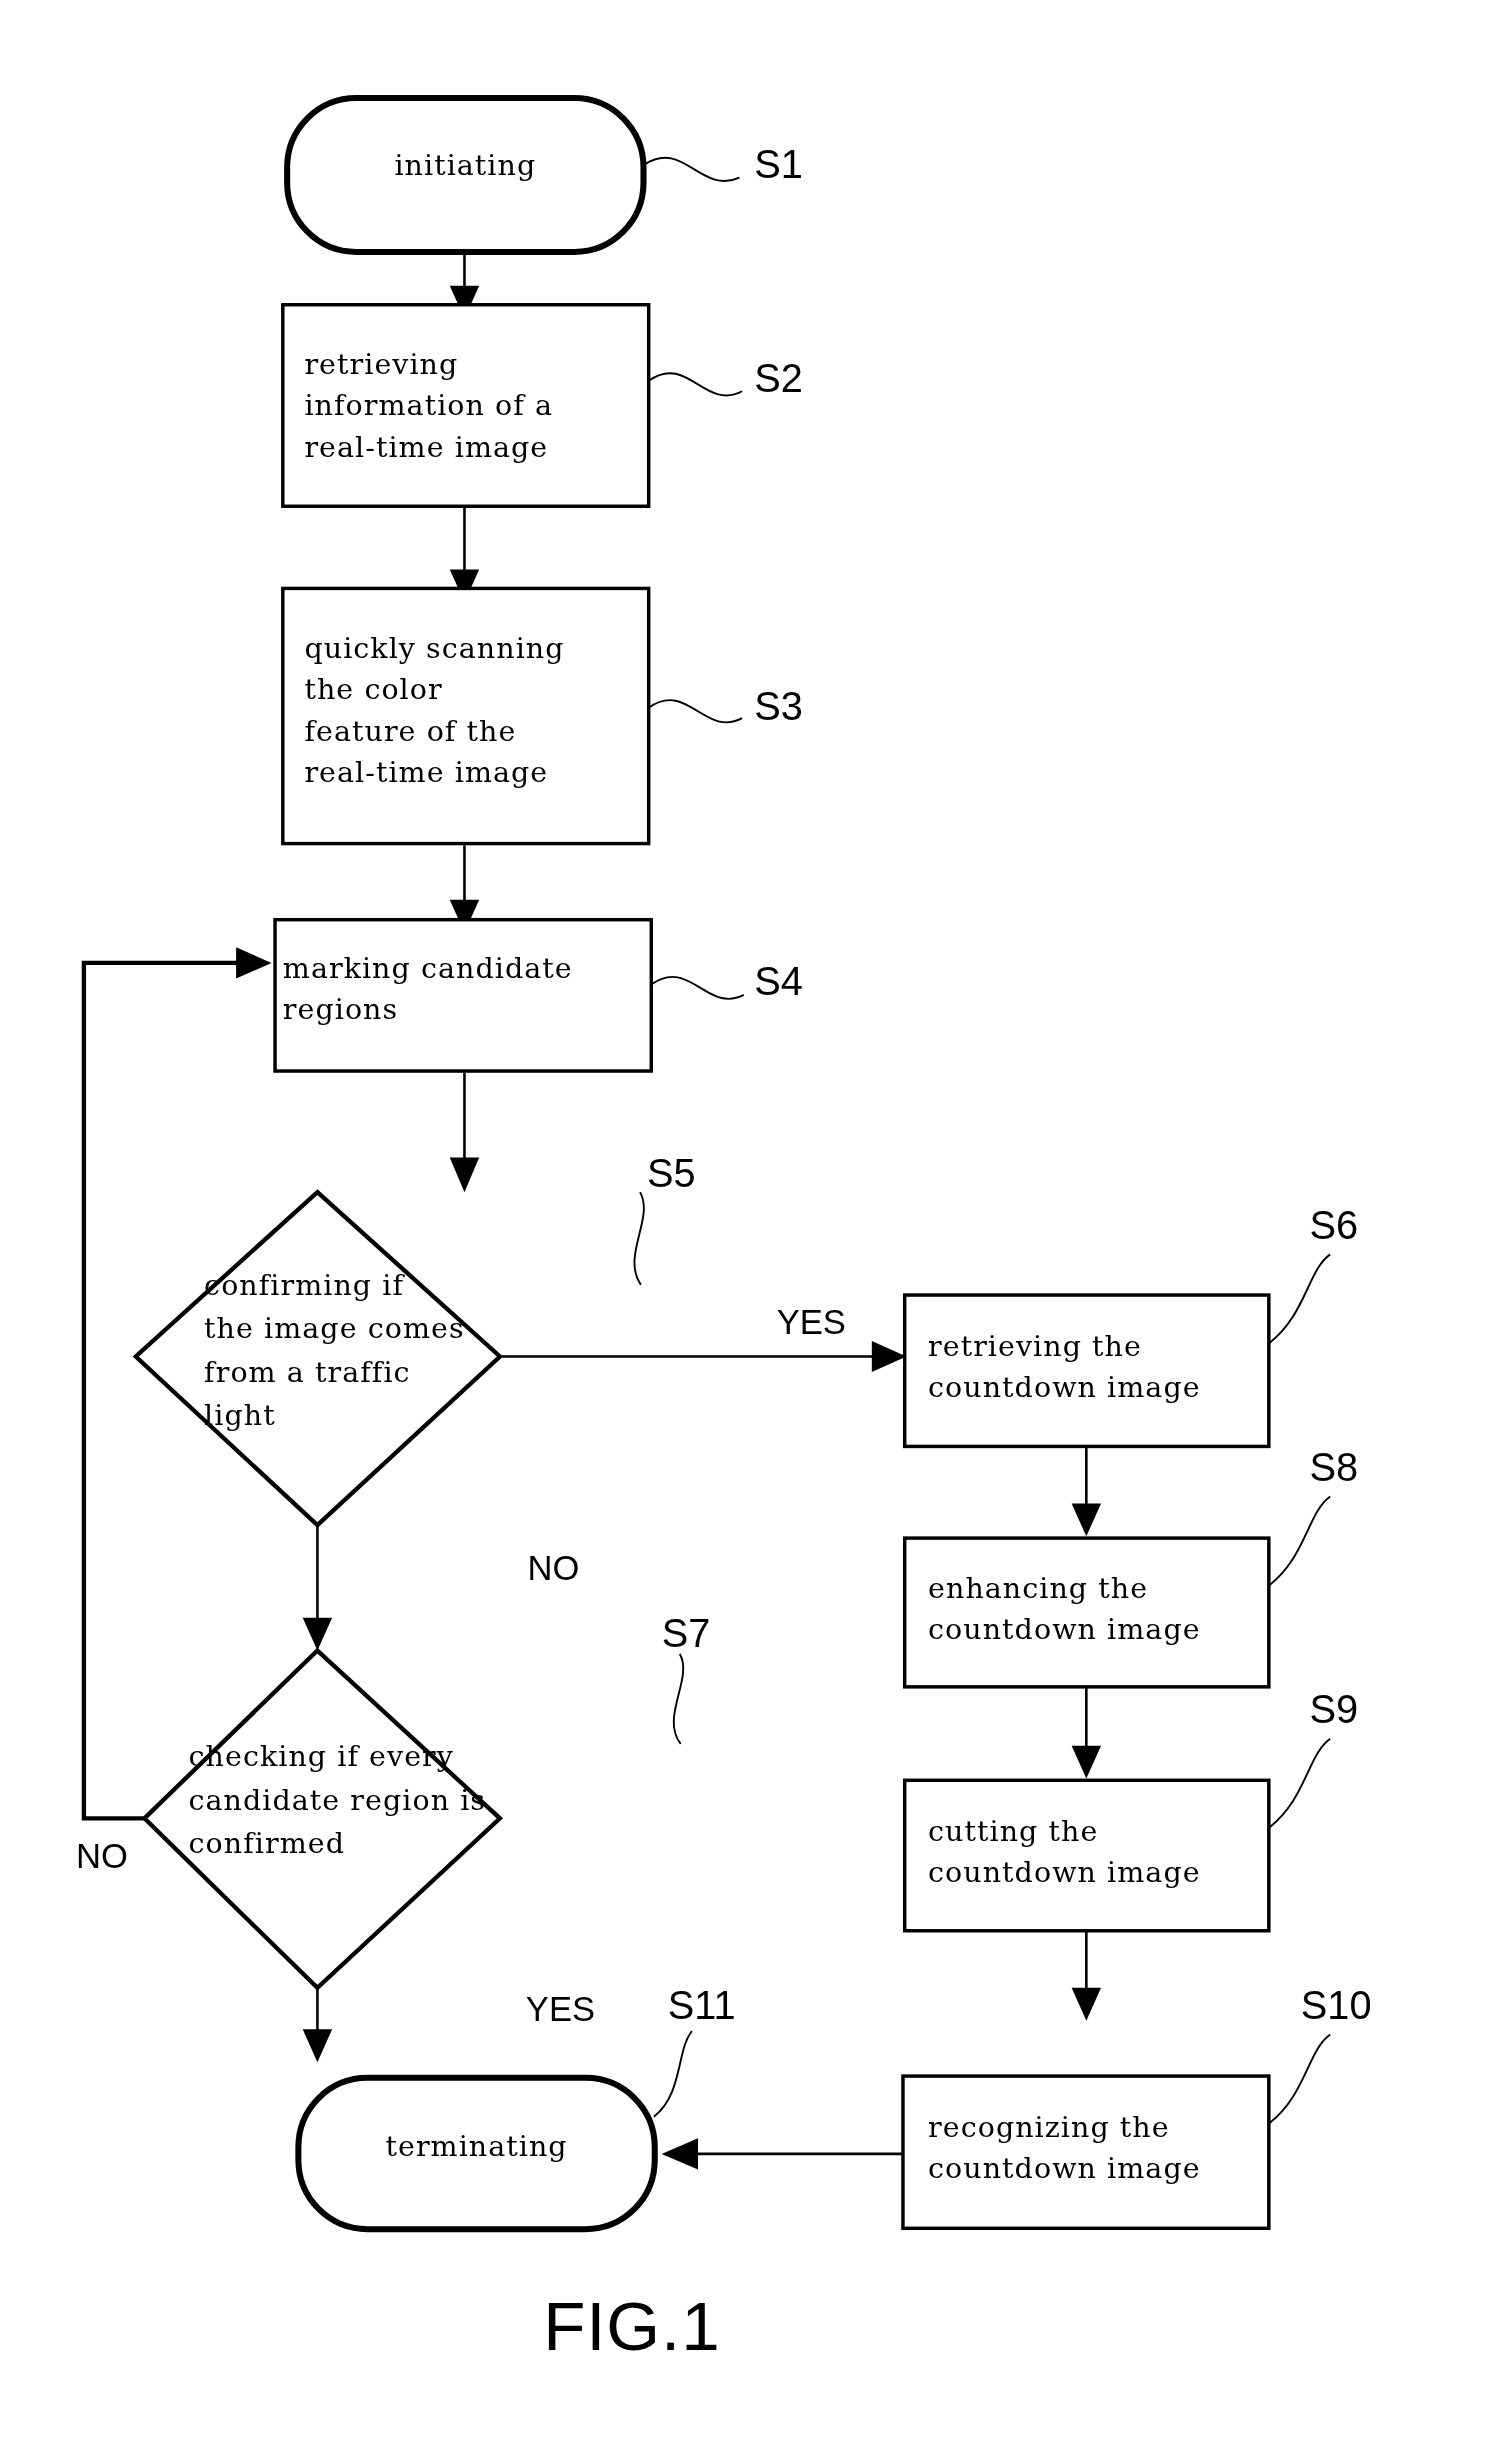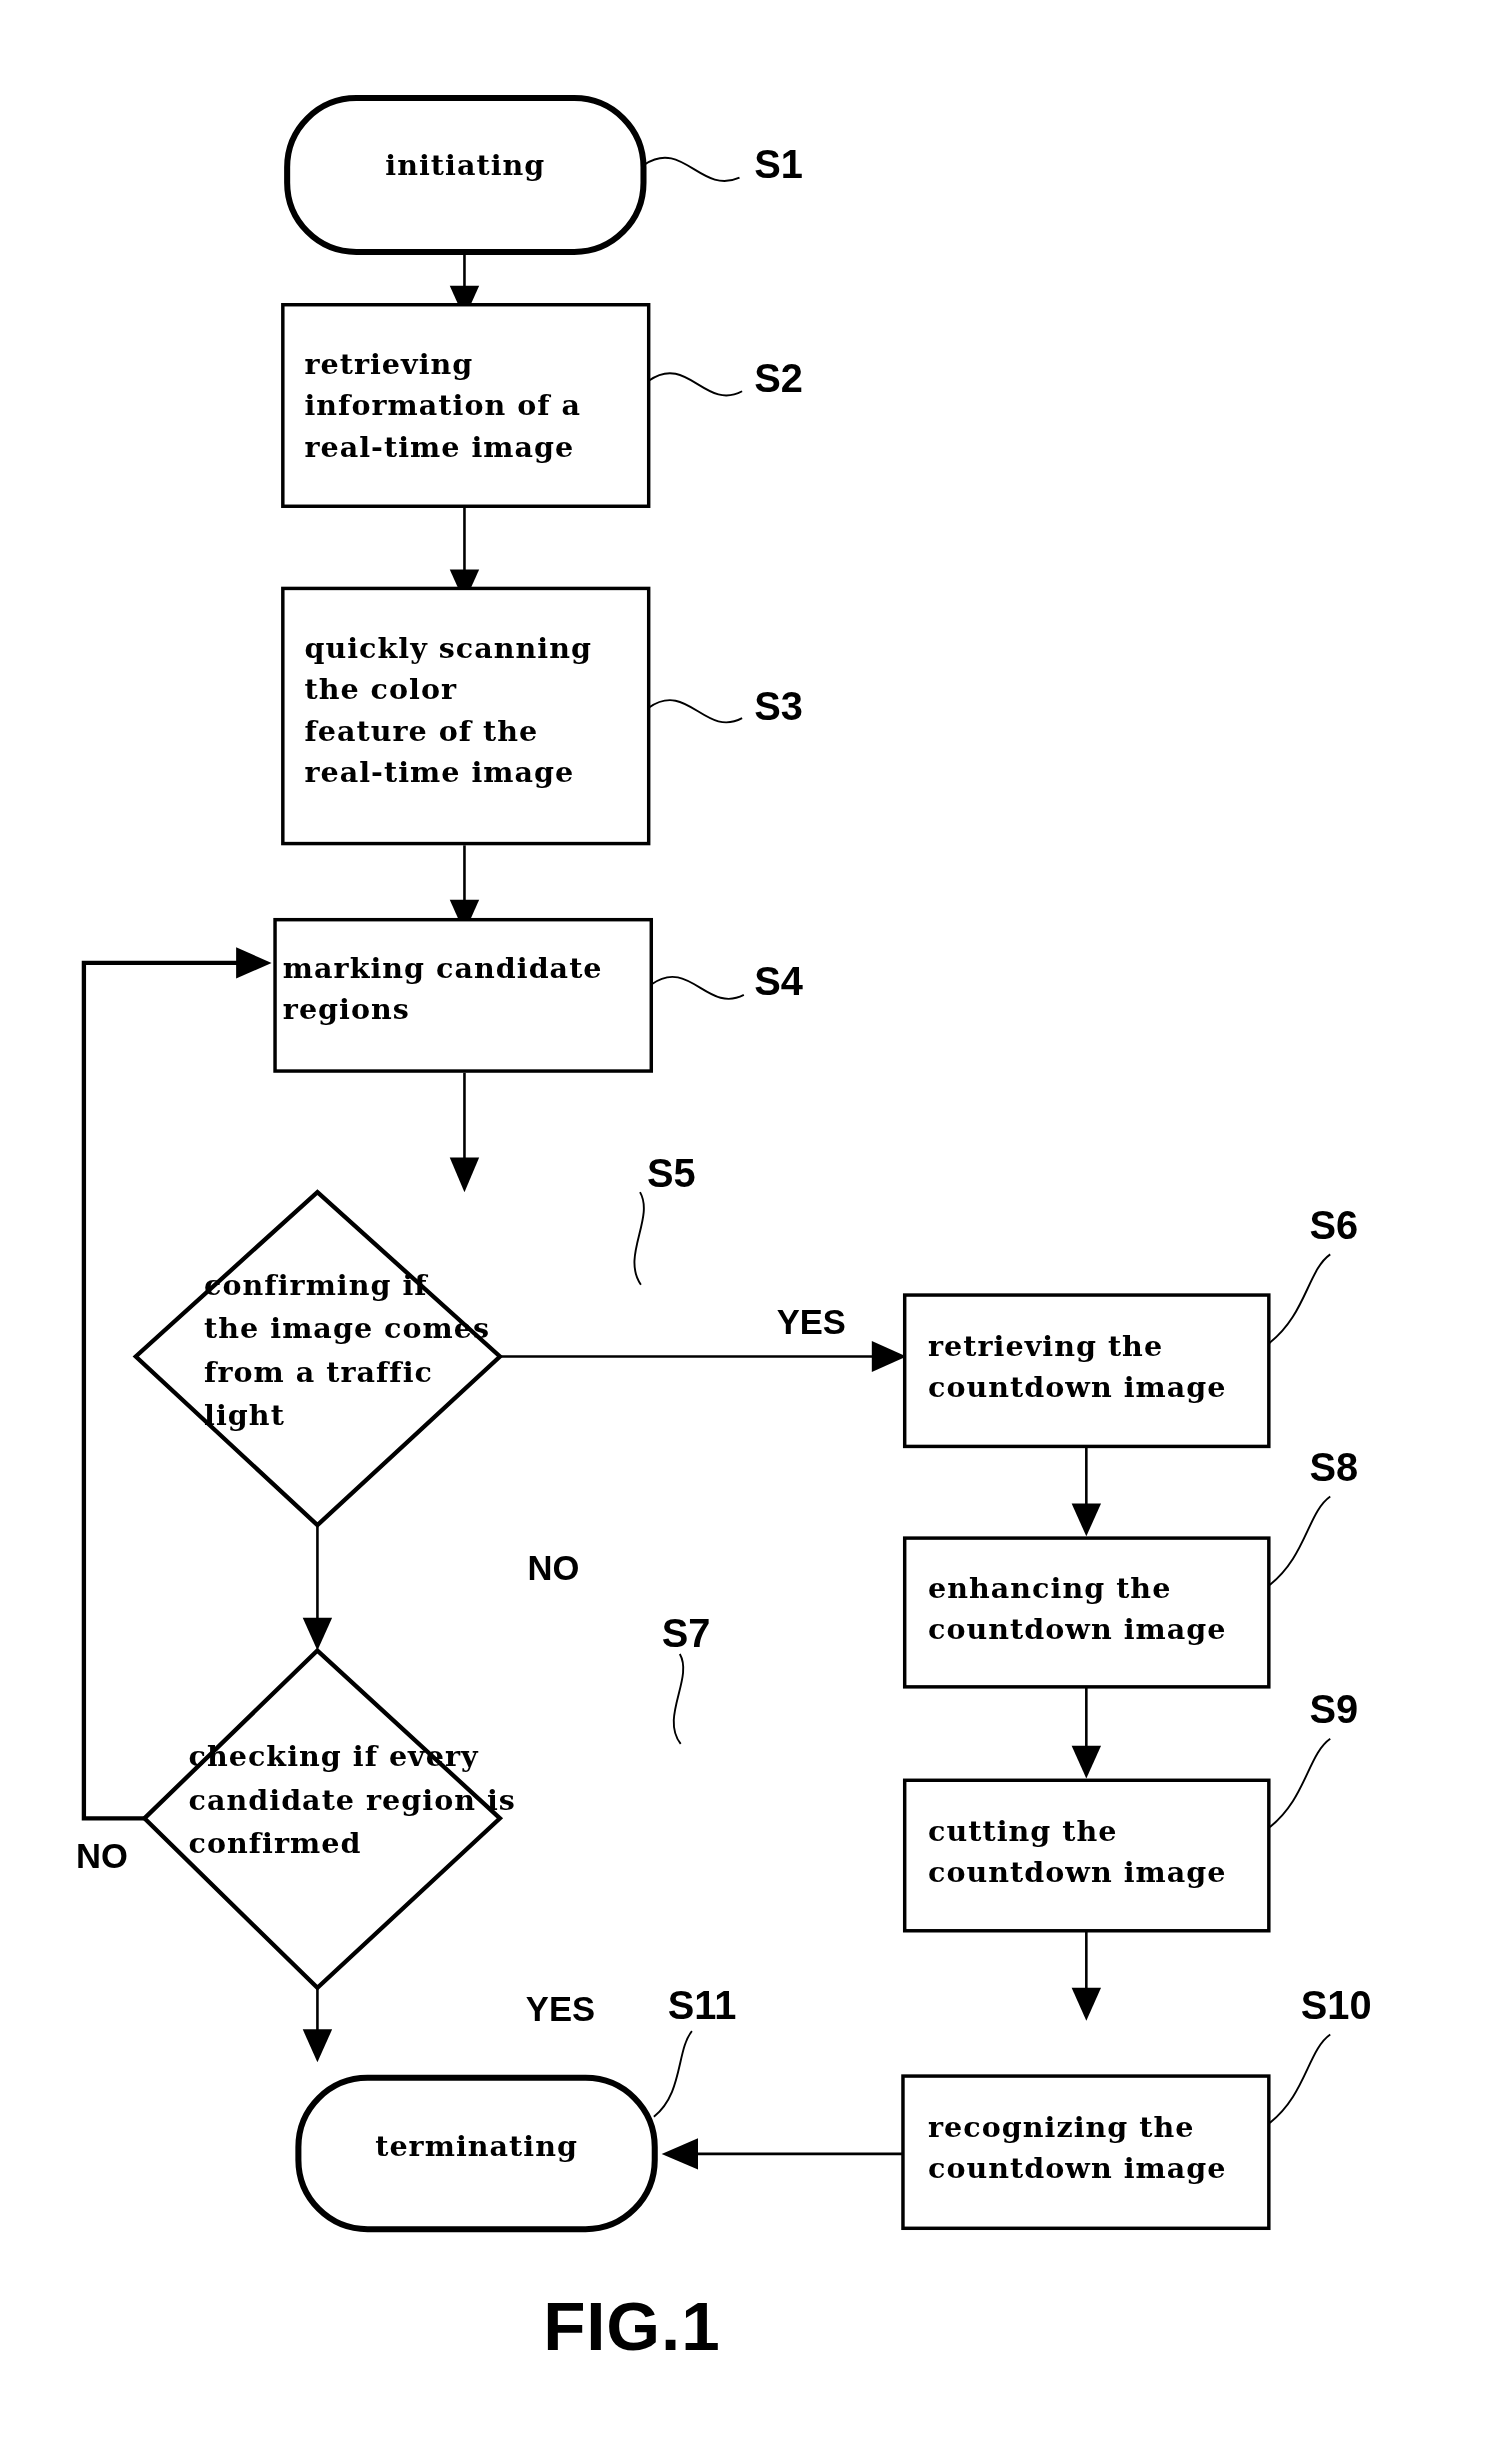--- a/index.html
+++ b/index.html
@@ -12,21 +12,20 @@
     height: 2450px;
     position: relative;
     font-family: "Liberation Serif", serif;
     overflow: hidden;
   }
   #figure-root {
     position: absolute;
     left: 0; top: 0;
     width: 1407px;
     height: 2450px;
-    font-weight: bold;
   }
   svg.flow {
     display: block;
     width: 1511px;
     height: 2450px;
   }
   
   .shape-stroke {
     fill: #ffffff;
     stroke: #000000;

